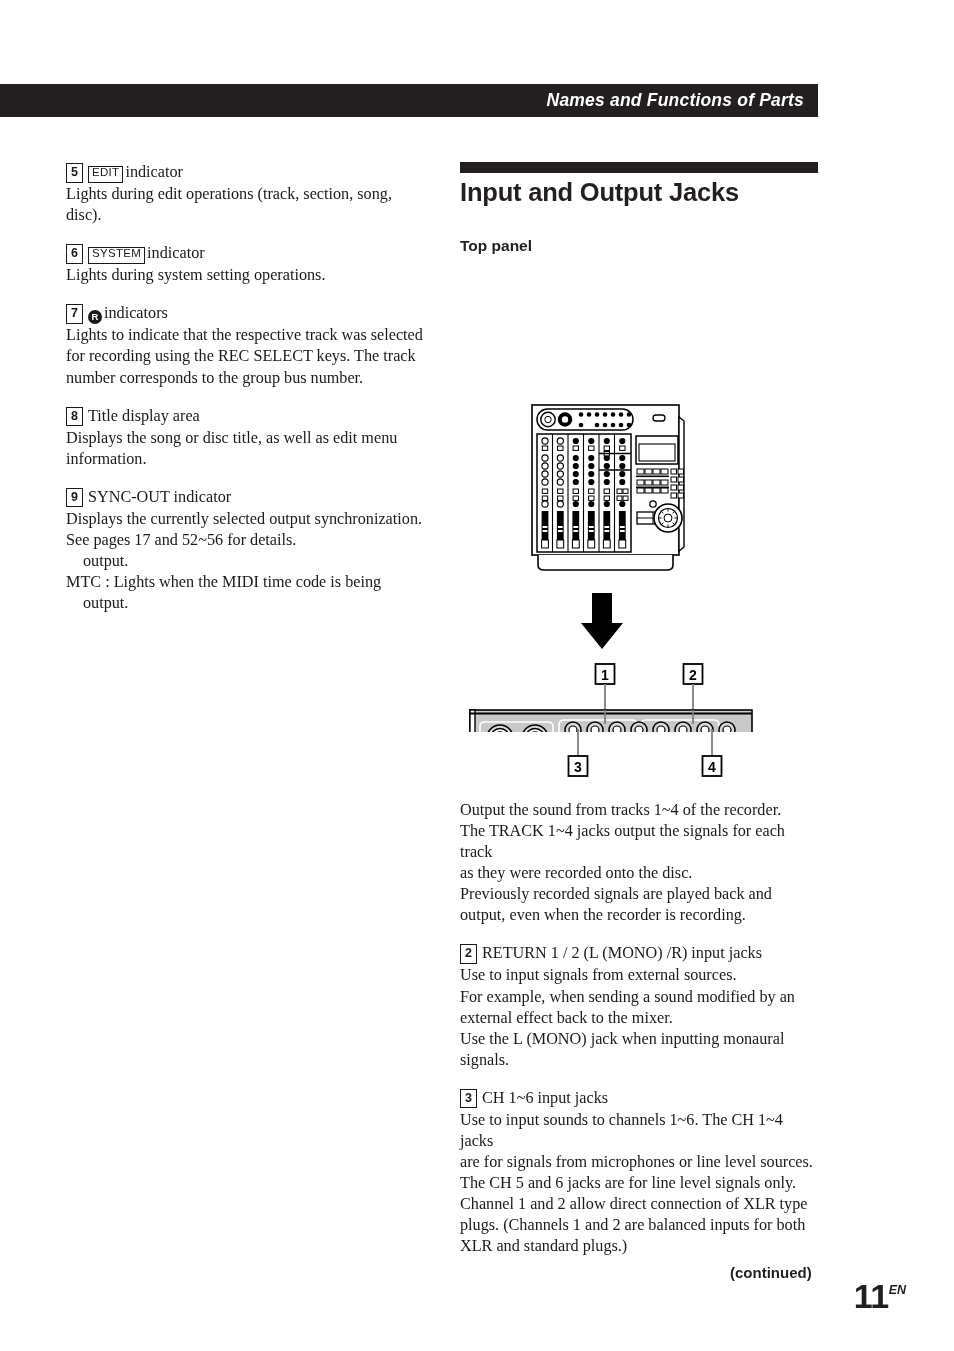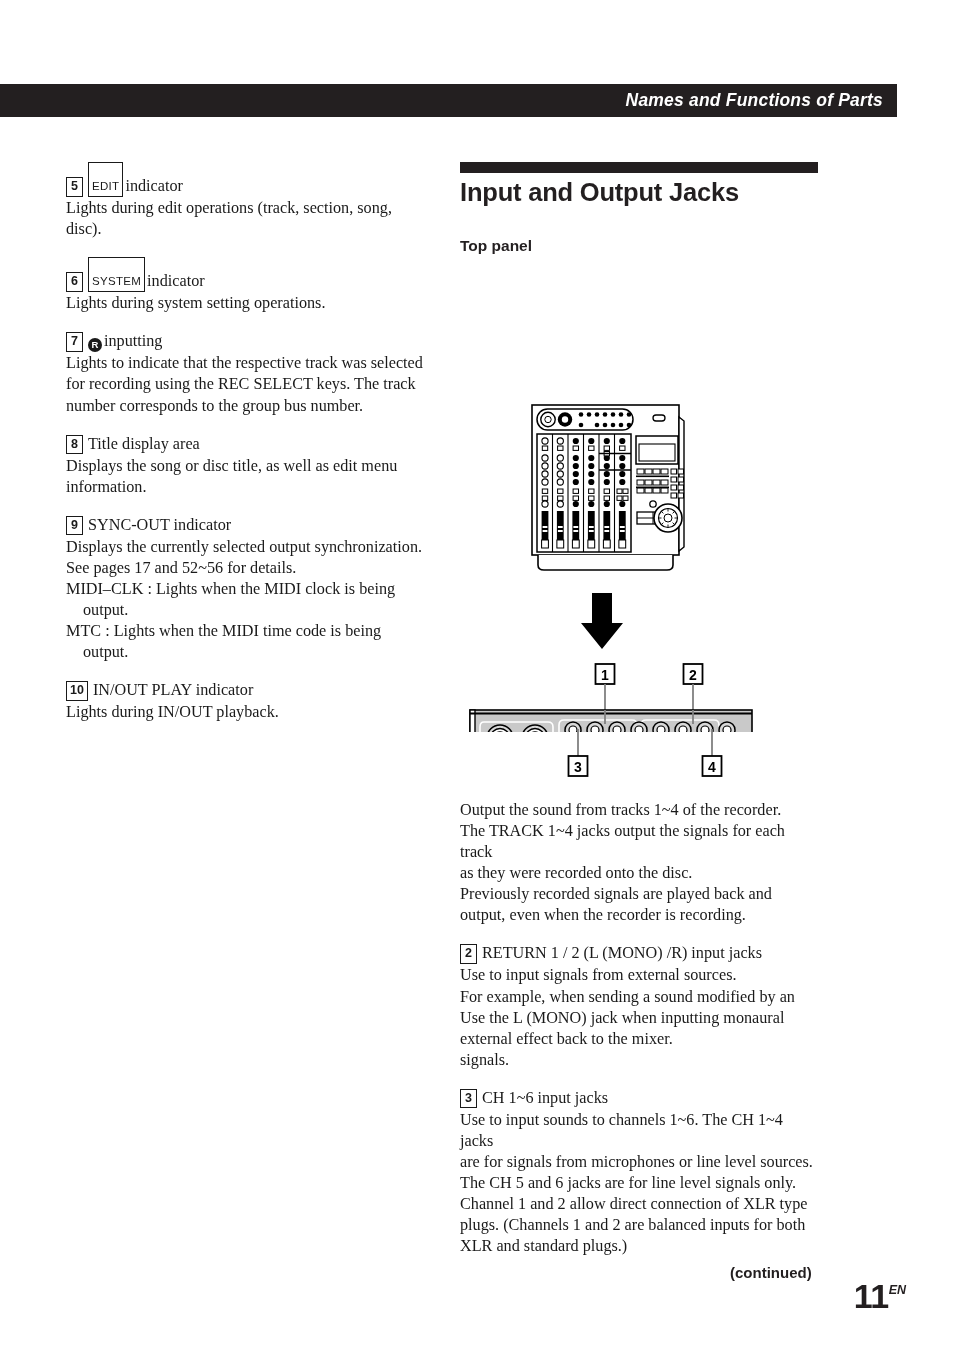--- a/index.html
+++ b/index.html
@@ -14,21 +14,21 @@
     font-family: "Liberation Serif", "DejaVu Serif", serif;
     color: #1a1a1a;
     overflow: hidden;
   }
 
   
   .header-bar {
     position: absolute;
     left: 0;
     top: 84px;
-    width: 897px;
+    width: 818px;
     height: 33px;
     background: #231f20;
     box-sizing: border-box;
     display: flex;
     align-items: center;
     justify-content: flex-end;
   }
   .header-title {
     color: #ffffff;
     font-family: "Liberation Sans", "DejaVu Sans", sans-serif;
@@ -91,21 +91,21 @@
     text-align: center;
   }
   
   .keybox {
     display: inline-block;
     border: 1.2px solid #1a1a1a;
     font-family: "Liberation Sans", "DejaVu Sans", sans-serif;
     font-size: 11.5px;
     line-height: 1;
     letter-spacing: 0.3px;
-    padding: 18px 3px 3px 3px;
+    padding: 0 3px 3px 3px;
     vertical-align: 1px;
     margin-right: 2px;
   }
   
   .rglyph {
     display: inline-block;
     width: 14px;
     height: 14px;
     border-radius: 50%;
     background: #1a1a1a;
@@ -203,21 +203,21 @@
     <p class="entry-head">
       <span class="numbox">6</span><span class="keybox">SYSTEM</span><span>indicator</span>
     </p>
     <p class="entry-body">
       <span class="ln">Lights during system setting operations.</span>
     </p>
   </div>
 
   <div class="entry">
     <p class="entry-head">
-      <span class="numbox">7</span><span class="rglyph">R</span><span>inputting</span>
+      <span class="numbox">7</span><span class="rglyph">R</span><span>indicators</span>
     </p>
     <p class="entry-body">
       <span class="ln">Lights to indicate that the respective track was selected</span>
       <span class="ln">for recording using the REC SELECT keys. The track</span>
       <span class="ln">number corresponds to the group bus number.</span>
     </p>
   </div>
 
   <div class="entry">
     <p class="entry-head">
@@ -229,35 +229,26 @@
     </p>
   </div>
 
   <div class="entry">
     <p class="entry-head">
       <span class="numbox">9</span><span>SYNC-OUT indicator</span>
     </p>
     <p class="entry-body">
       <span class="ln">Displays the currently selected output synchronization.</span>
       <span class="ln">See pages 17 and 52~56 for details.</span>
-      <span class="ln">MIDI–CLK : Lights when the MIDI clock is being</span>
       <span class="ln indent">output.</span>
       <span class="ln">MTC : Lights when the MIDI time code is being</span>
       <span class="ln indent">output.</span>
     </p>
   </div>
 
-  <div class="entry">
-    <p class="entry-head">
-      <span class="numbox">10</span><span>IN/OUT PLAY indicator</span>
-    </p>
-    <p class="entry-body">
-      <span class="ln">Lights during IN/OUT playback.</span>
-    </p>
-  </div>
 
 
 </div>
 
 <div class="col-right">
 
   <div class="title-rule"></div>
   <h1 class="section-title">Input and Output Jacks</h1>
   <h2 class="sub-title">Top panel</h2>
 
@@ -604,22 +595,22 @@
       </p>
     </div>
 
     <div class="entry">
       <p class="entry-head">
         <span class="numbox">2</span><span>RETURN 1 / 2 (L (MONO) /R) input jacks</span>
       </p>
       <p class="entry-body">
         <span class="ln">Use to input signals from external sources.</span>
         <span class="ln">For example, when sending a sound modified by an</span>
+        <span class="ln">external effect back to the mixer.</span>
         <span class="ln">Use the L (MONO) jack when inputting monaural</span>
-        <span class="ln">external effect back to the mixer.</span>
         <span class="ln">signals.</span>
       </p>
     </div>
 
     <div class="entry">
       <p class="entry-head">
         <span class="numbox">3</span><span>CH 1~6 input jacks</span>
       </p>
       <p class="entry-body">
         <span class="ln">Use to input sounds to channels 1~6. The CH 1~4 jacks</span>

